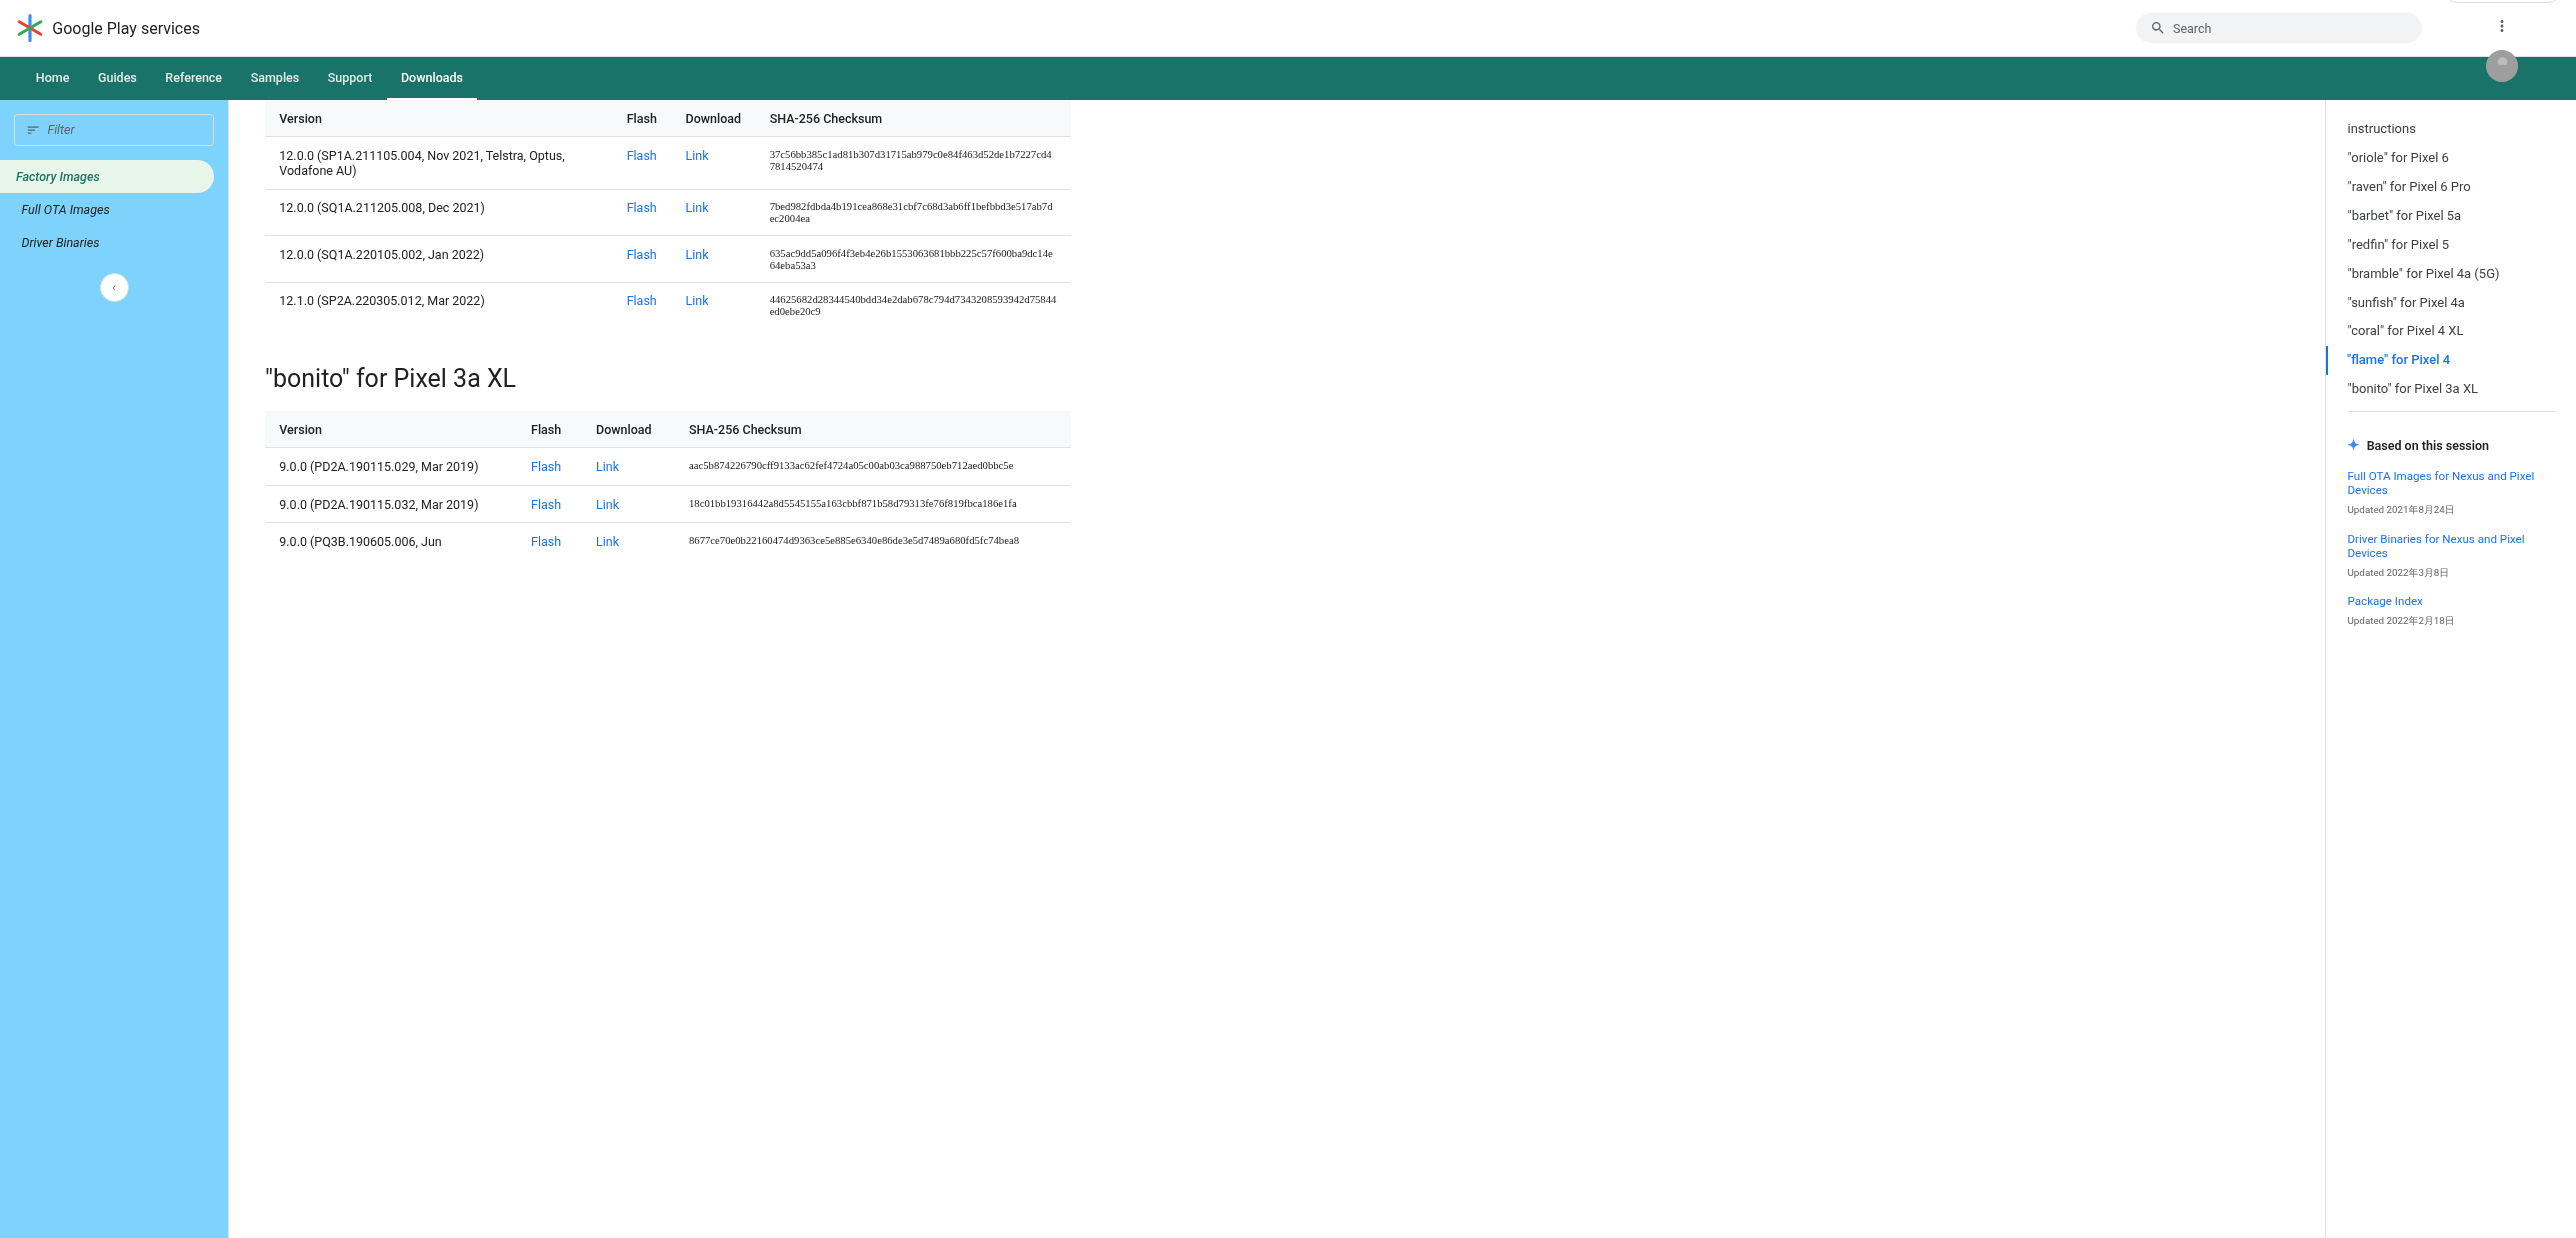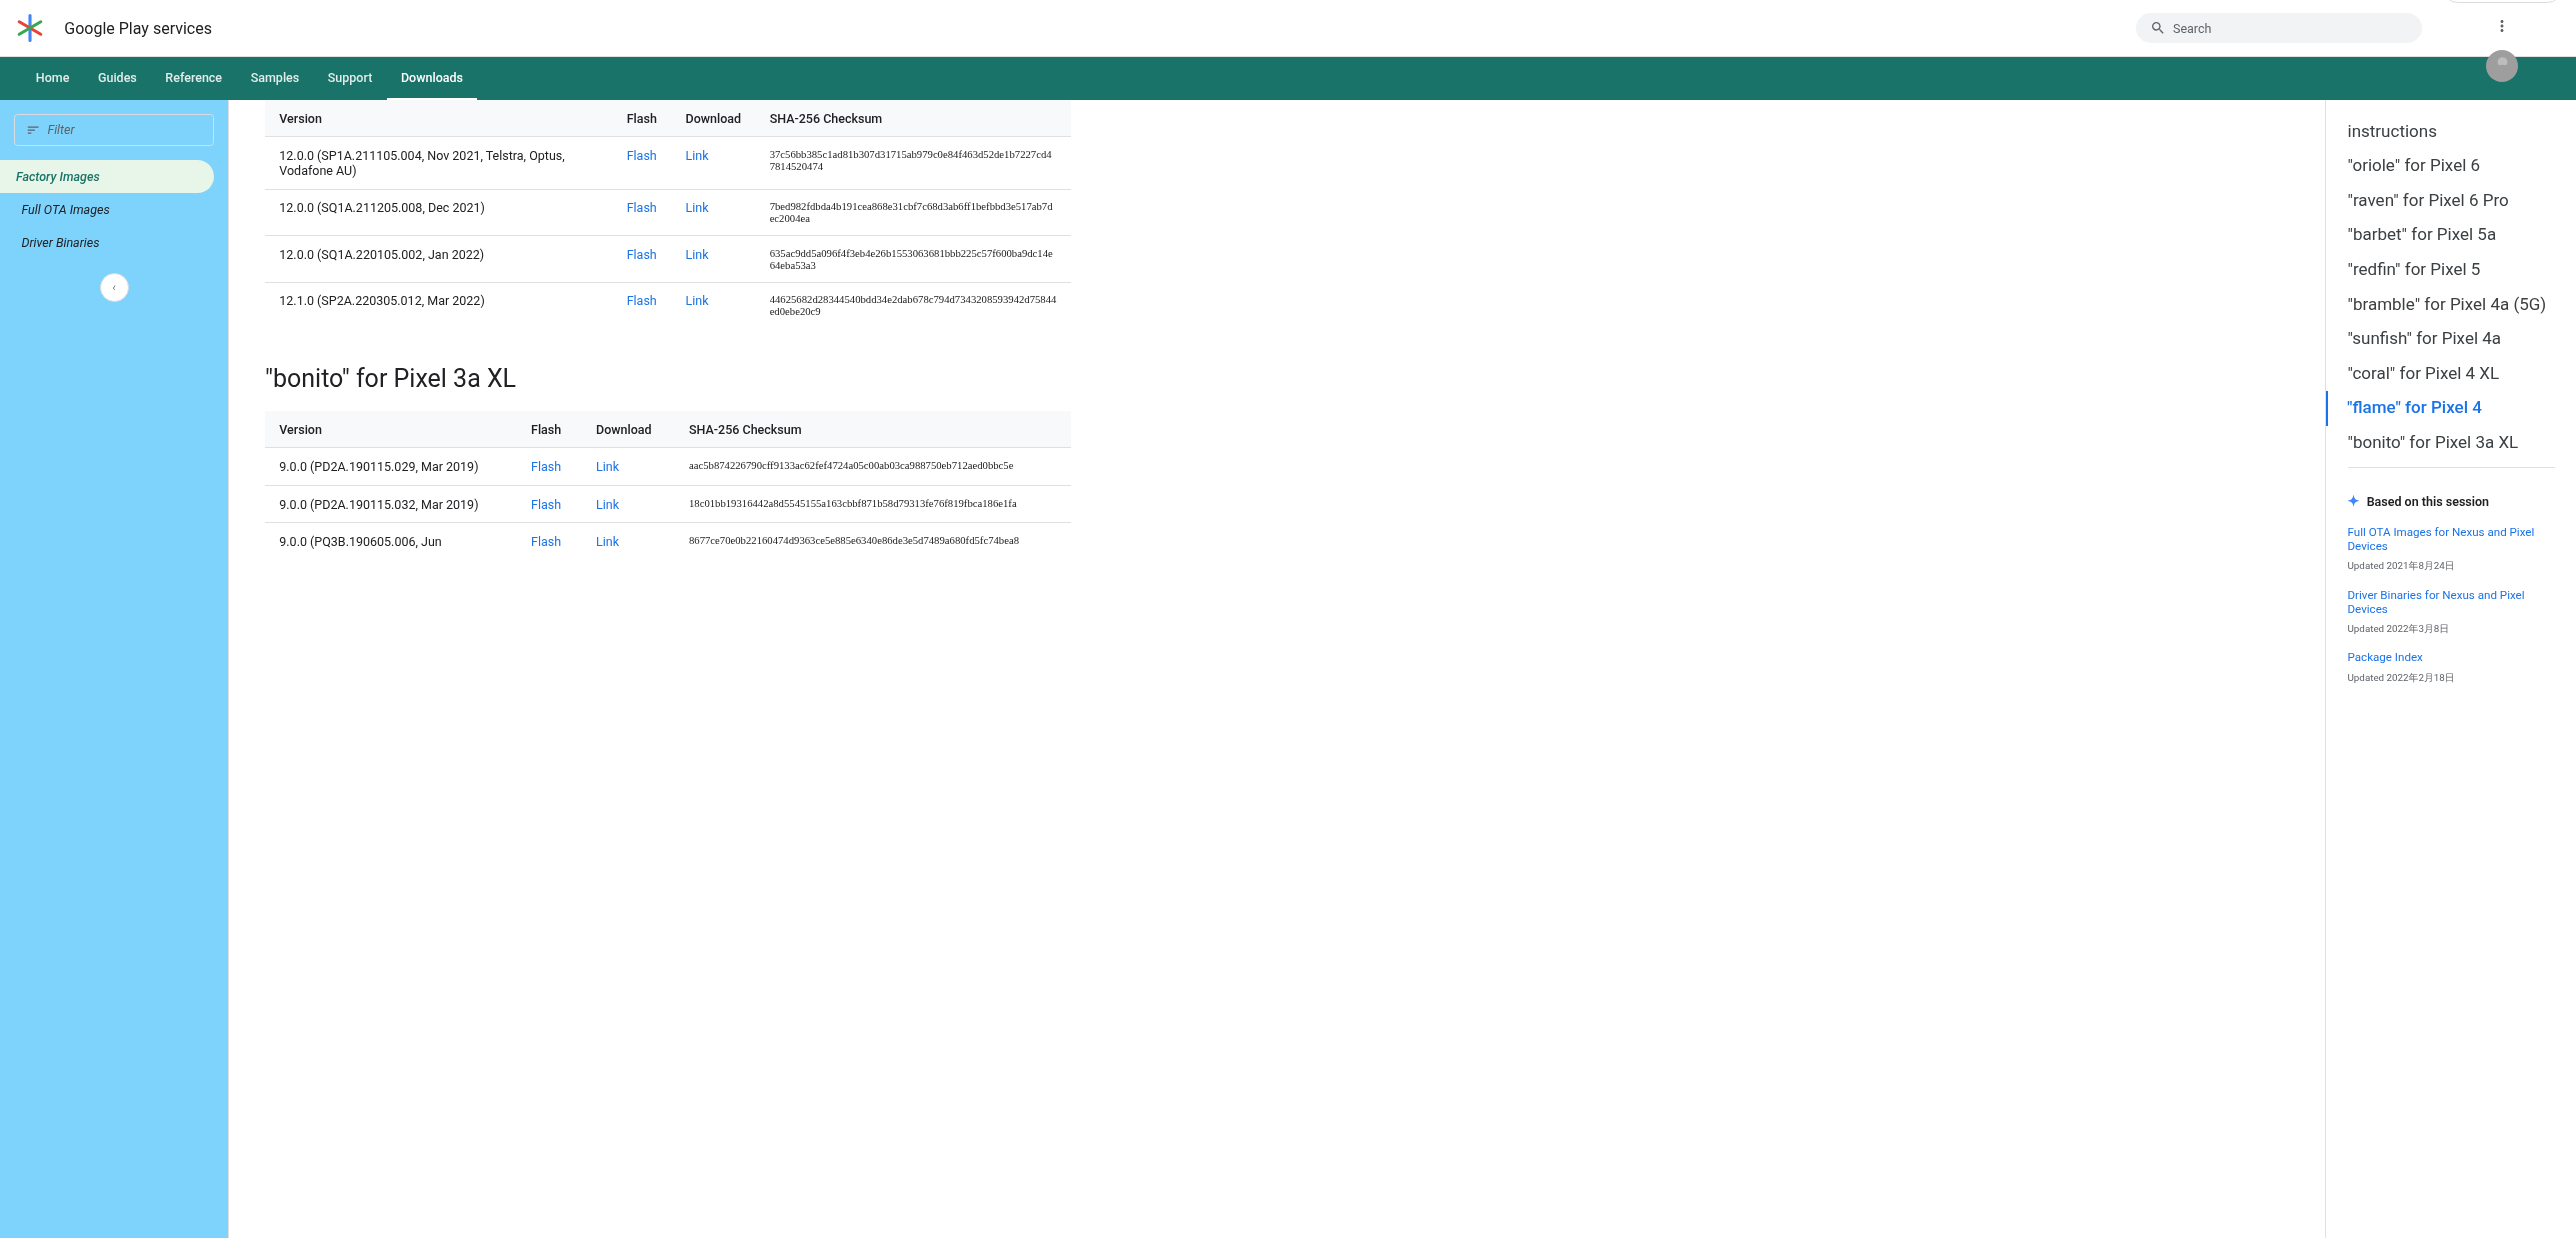--- a/index.html
+++ b/index.html
@@ -11,21 +11,21 @@
       align-items: center;
       height: 57px;
       padding: 0 14.3px;
       background: #fff;
       border-bottom: 0.9px solid #e0e0e0;
       gap: 10.7px;
     }
     .logo-area {
       display: flex;
       align-items: center;
-      gap: 18px;
+      gap: 6px;
       font-size: 16px;
       font-weight: 400;
       color: #202124;
       margin-right: 14.3px;
     }
     .logo-icon {
       width: 32px;
       height: 32px;
     }
     .search-bar {
@@ -208,21 +208,21 @@
       min-width: 251px;
       padding: 14.3px 0 14.3px 0;
       overflow-y: auto;
       border-left: 0.9px solid #e0e0e0;
       font-size: 12.5px;
     }
     .toc-item {
       padding: 5.4px 21.5px;
       cursor: pointer;
       color: #3c4043;
-      font-size: 17px;
+      font-size: 13px;
       line-height: 1.4;
       display: block;
     }
     .toc-item.active { color: #1a73e8; border-left: 2.7px solid #1a73e8; padding-left: 19px; font-weight: 500; }
 
     .based-on-section {
       margin: 14.3px 0;
       padding: 10.7px 21.5px;
     }
     .based-on-title {

